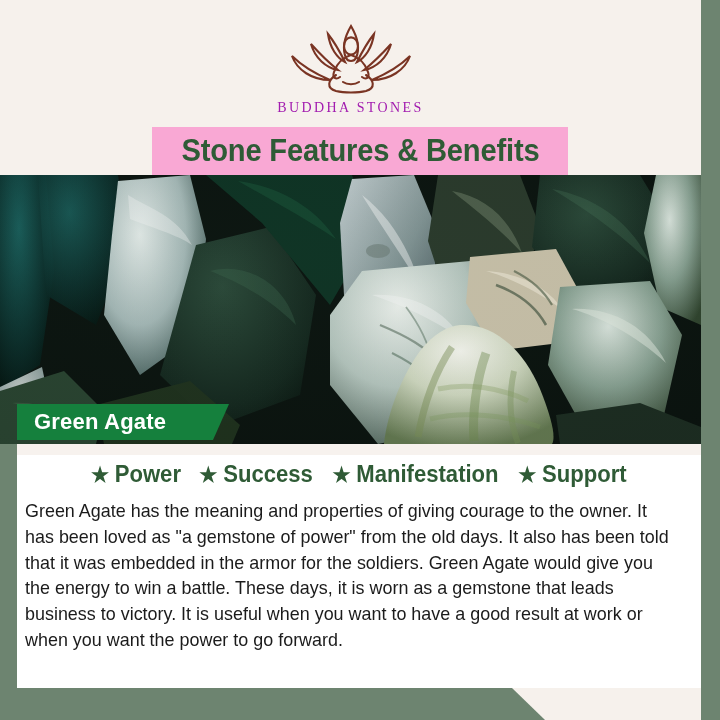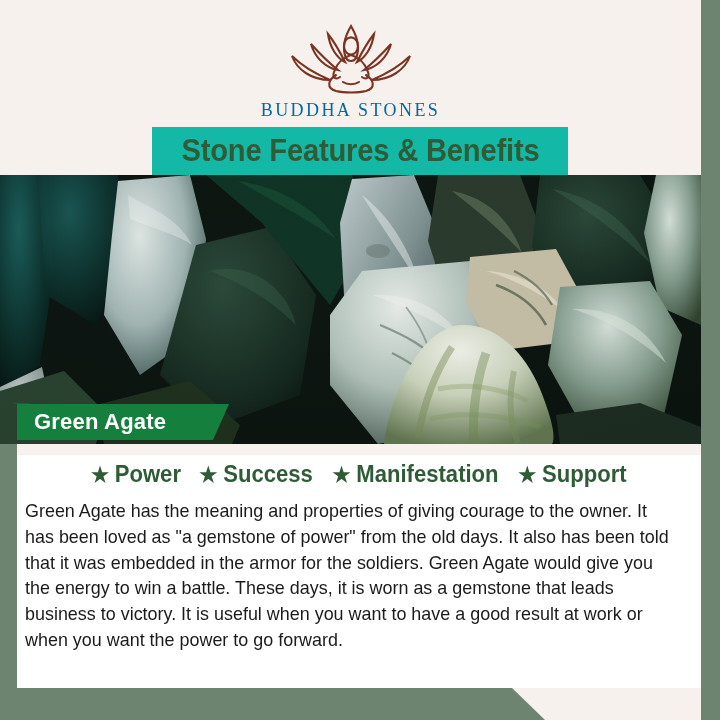--- a/index.html
+++ b/index.html
@@ -42,28 +42,28 @@
     background:#f6f1ec;
   }
   .logo-wrap{
     position:absolute;left:0;right:0;top:22px;
     display:flex;flex-direction:column;align-items:center;
   }
   .logo-mark{width:170px;height:74px;display:block;}
   .logo-text{
     margin-top:4px;
     font-family:"Liberation Serif", serif;
-    font-size:18px;letter-spacing:2.4px;
-    color:#0369a1;font-weight:400;
+    font-size:14px;letter-spacing:2.4px;
+    color:#a21caf;font-weight:400;
   }
 
   .title-box{
     position:absolute;left:152px;top:127px;
     width:416px;height:48px;
-    background:#14b8a6;
+    background:#f9a8d4;
     display:flex;align-items:center;justify-content:center;
   }
   .title-text{
     font-family:"Liberation Sans Narrow","Liberation Sans",sans-serif;
     font-size:31px;font-weight:bold;
     color:#2f5b36;
     letter-spacing:-0.2px;
     transform:scaleX(0.94);
     white-space:nowrap;
   }

